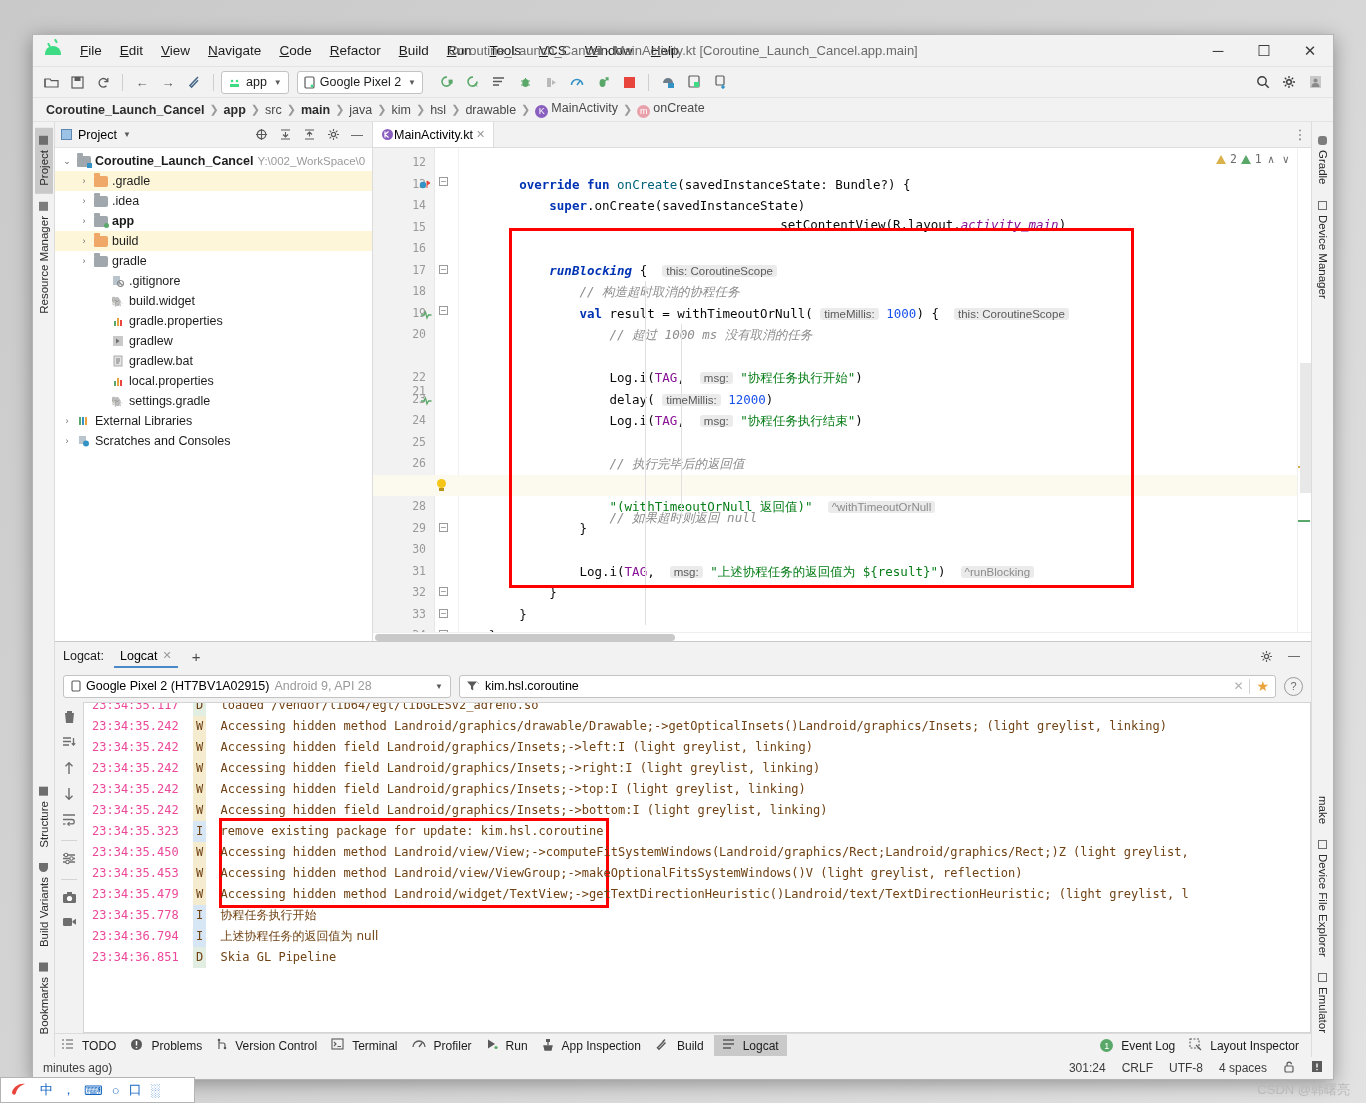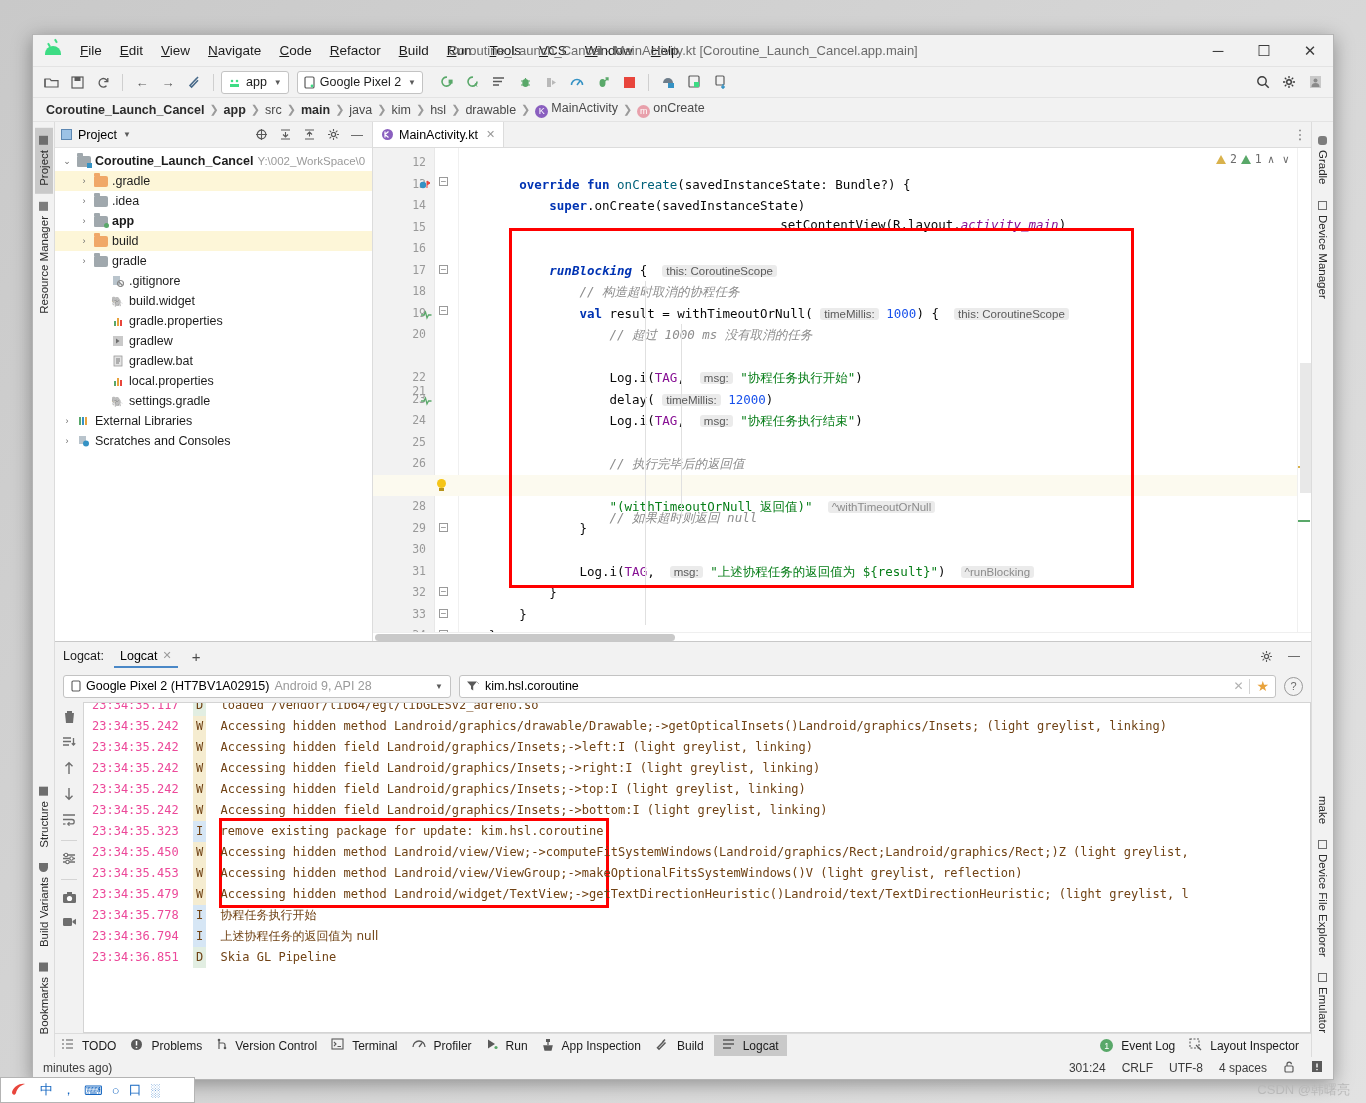--- a/index.html
+++ b/index.html
@@ -84,21 +84,21 @@
      background:#3592c4; }
   .fico { width:14px;height:14px;display:inline-flex;align-items:center;justify-content:center;
      font-size:10px; }
   .path { color:#9a9a9a; font-weight:normal; font-size:11.5px; }
   .bld { font-weight:bold; }
 
   
   .edit { flex:1; display:flex; flex-direction:column; min-width:0; background:#fff; }
   .tabsrow { height:26px; background:#f2f2f2; display:flex; align-items:stretch;
      border-bottom:1px solid #dcdcdc; }
-  .etab { display:flex; align-items:center; gap:5px; padding:0 8px; font-size:12.5px;
+  .etab { display:flex; align-items:center; padding:0 8px; font-size:12.5px;
      background:#fff; border-right:1px solid #dcdcdc; }
   .etab .x { color:#9a9a9a; font-size:11px; margin-left:3px;}
   .tabsrow .pad { flex:1; }
   .dots { width:22px; display:flex; align-items:center; justify-content:center; color:#6b6b6b;
      font-size:13px; }
   .codearea { flex:1; display:flex; position:relative; overflow:hidden; font-family:"DejaVu Sans Mono", monospace; }
   .gutter { width:62px; background:#f2f2f2; border-right:1px solid #e8e8e8; position:relative;}
   .gmark { width:24px; background:#fff; border-right:1px solid #f0f0f0; }
   .code { flex:1; position:relative; background:#fff; overflow:hidden;}
   .ln { position:absolute; right:8px; font-size:11.5px; color:#999; line-height:21.5px; }

